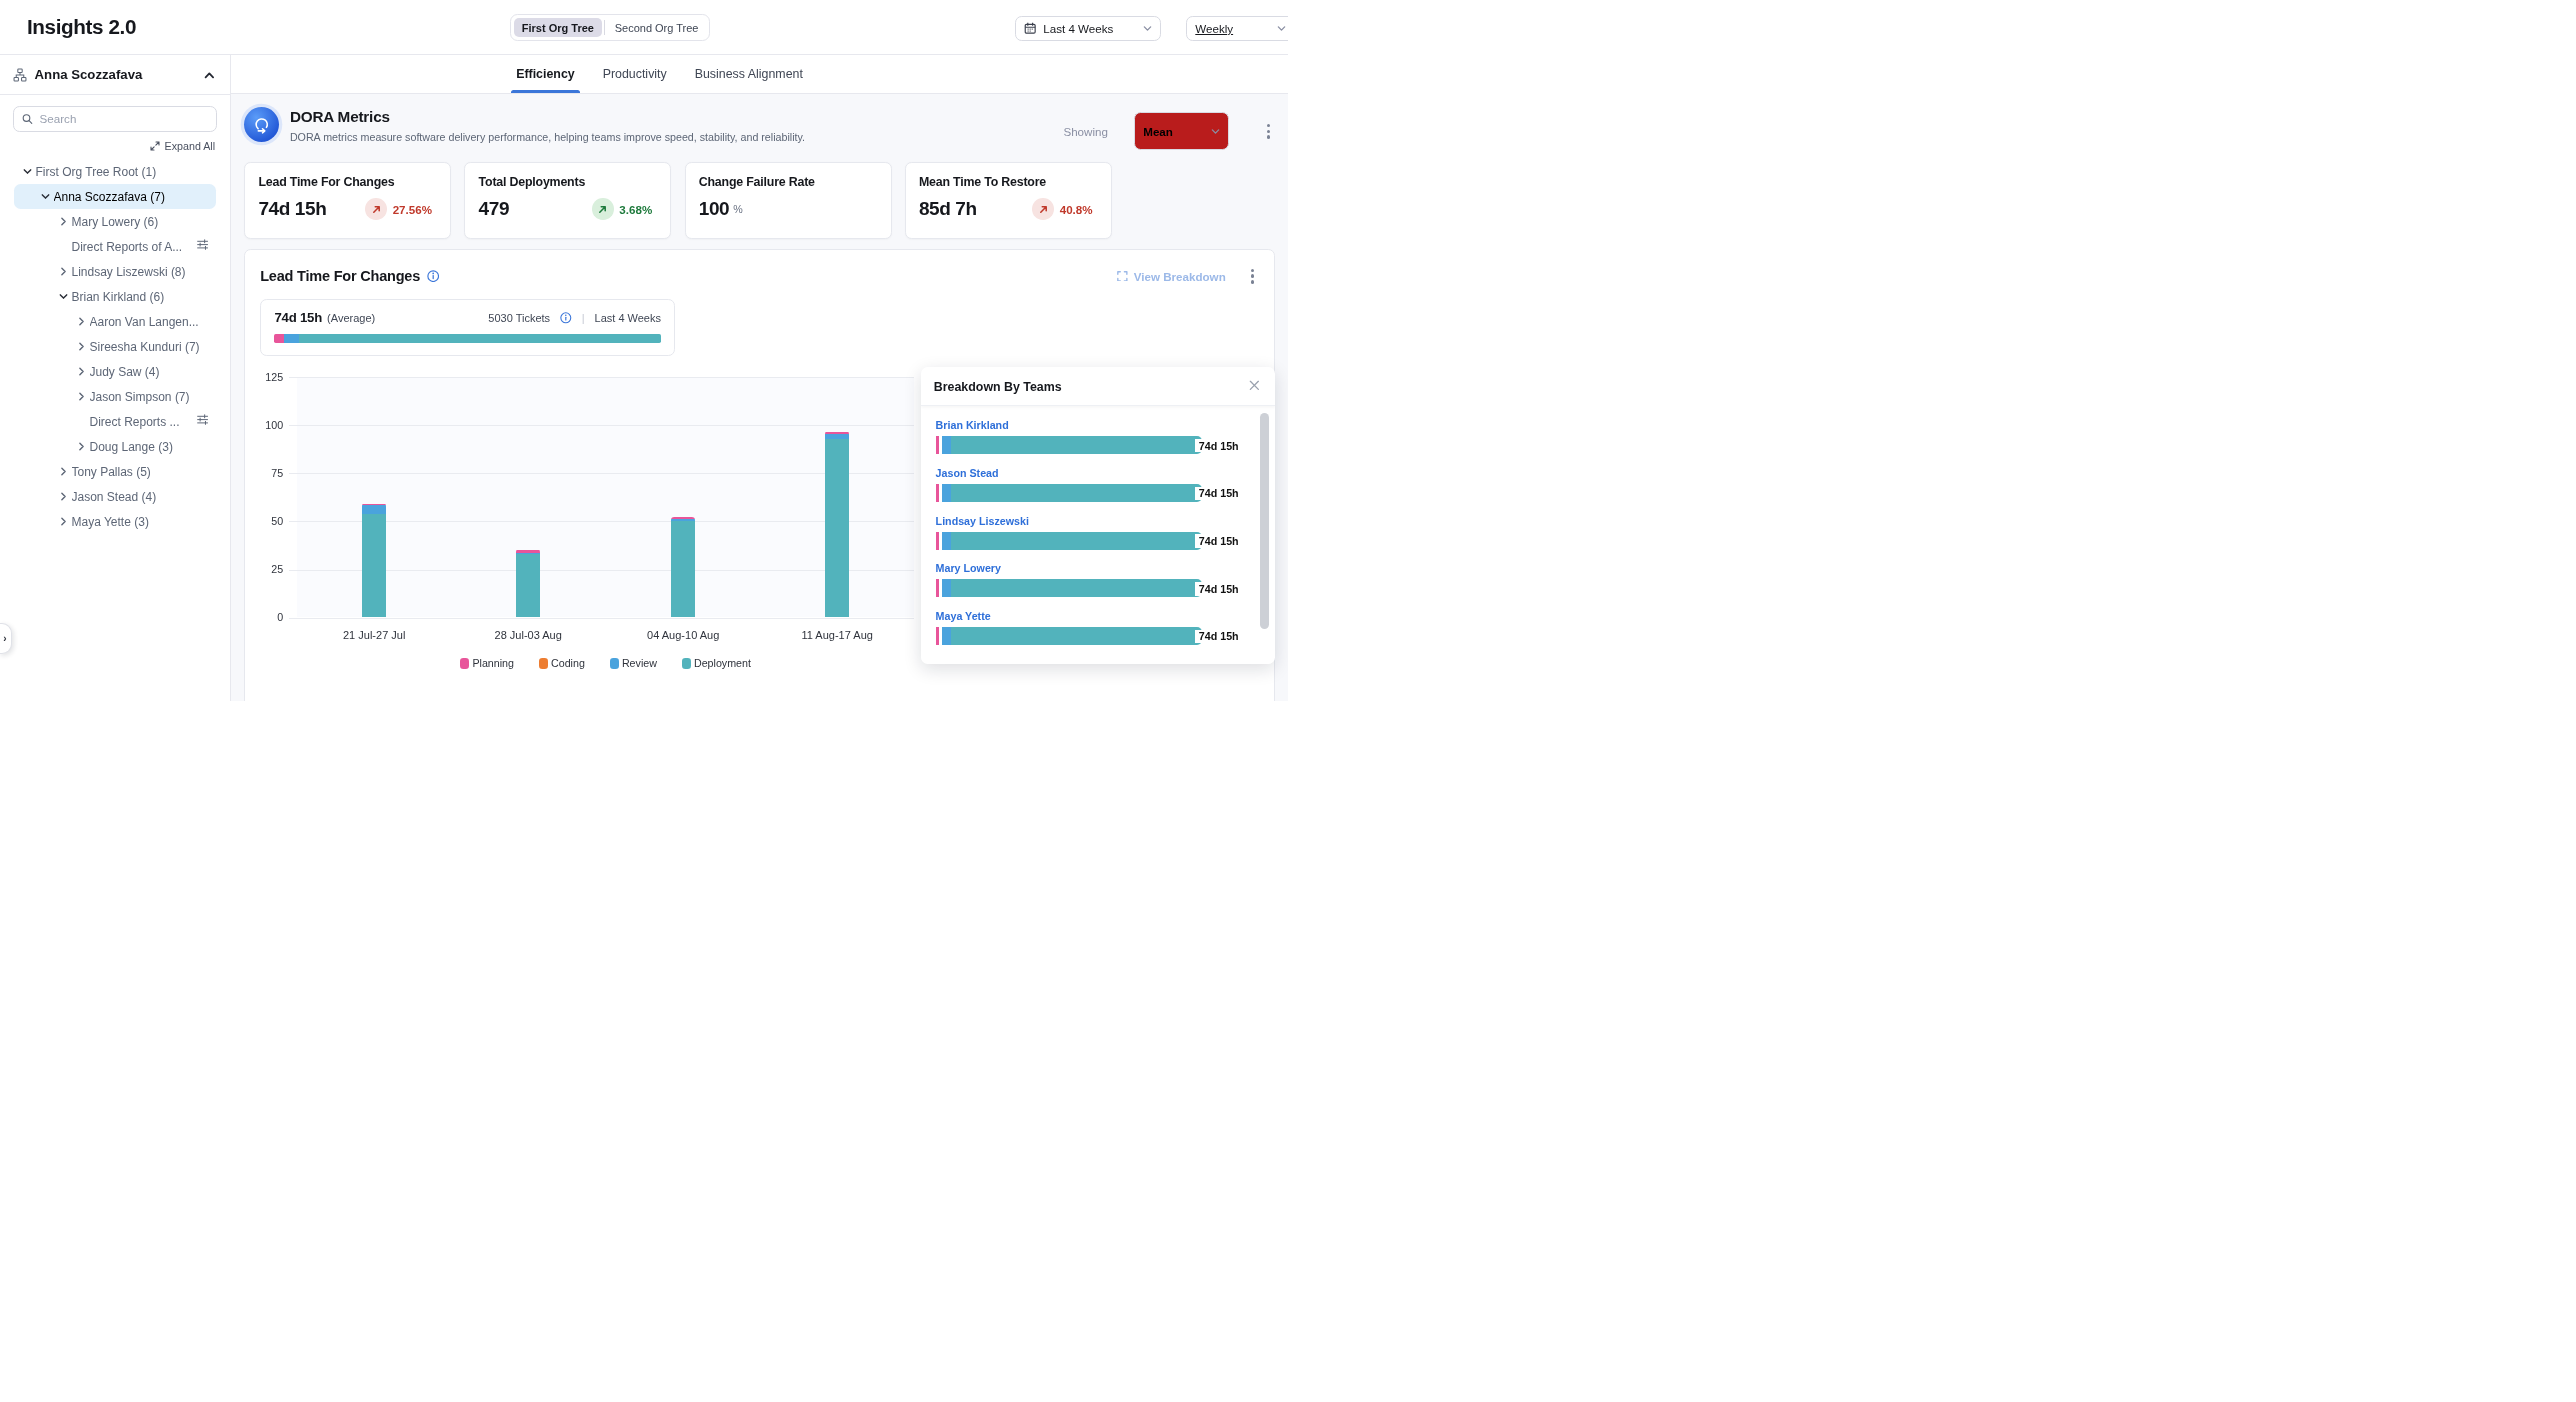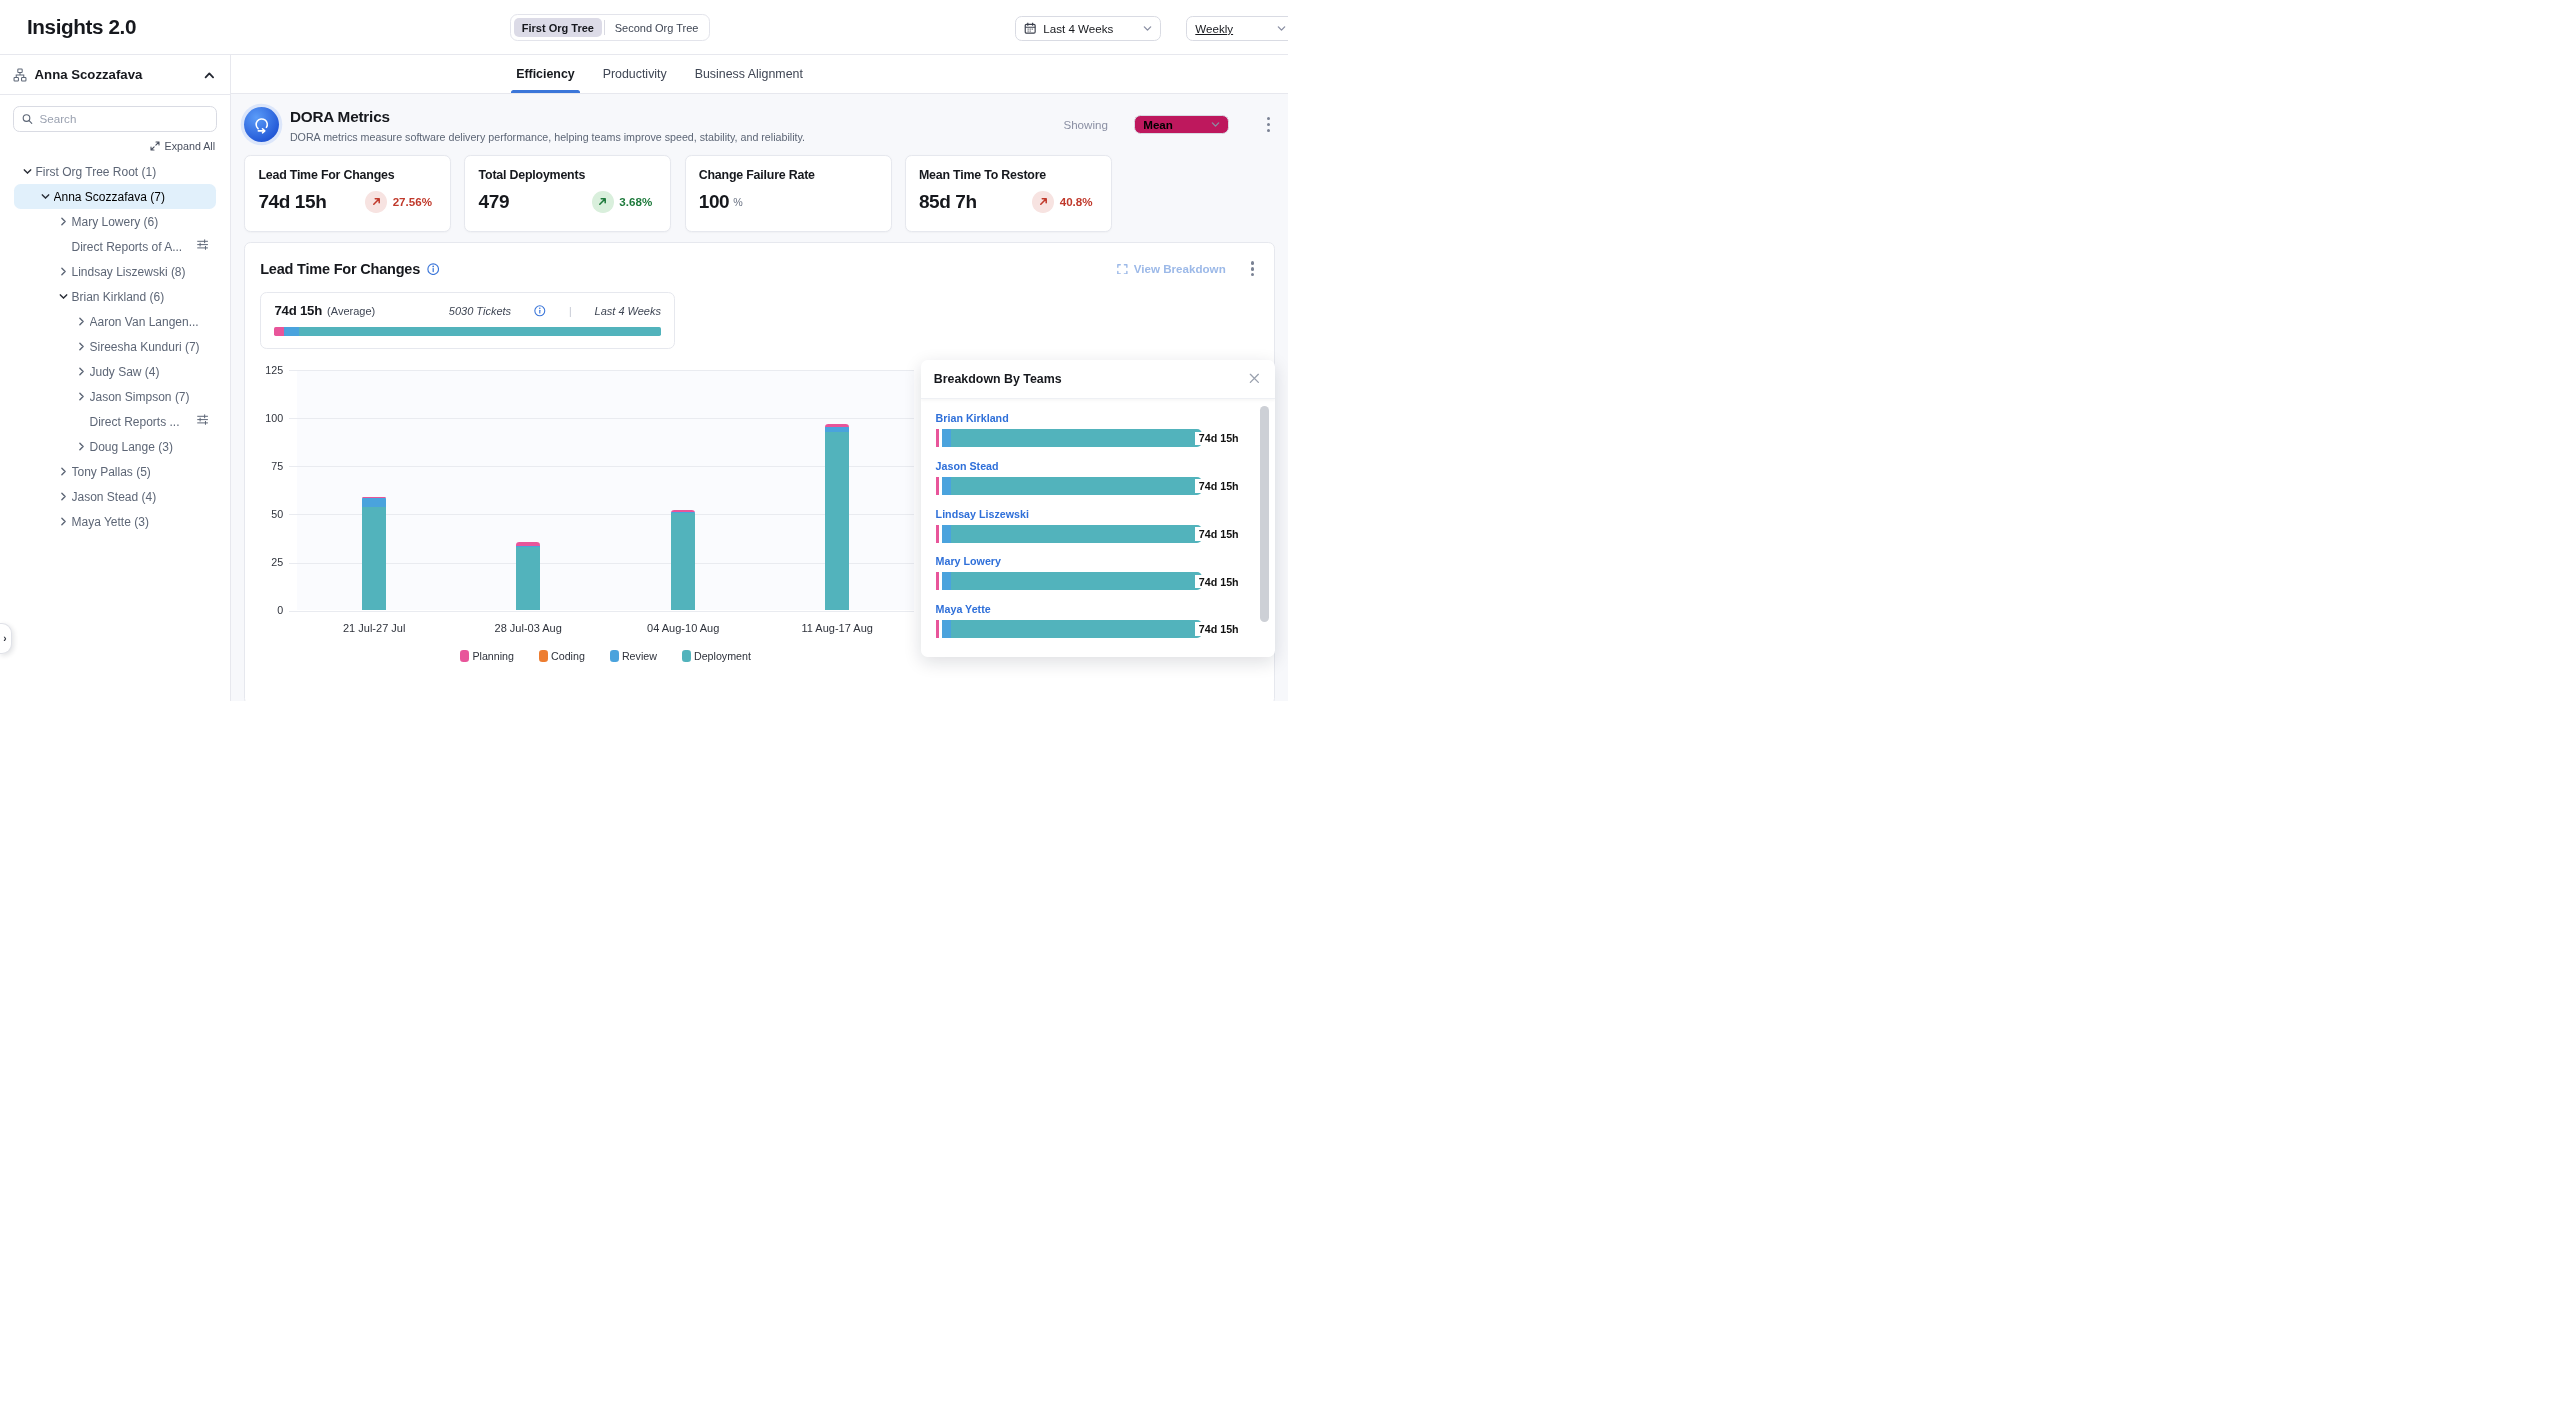--- a/index.html
+++ b/index.html
@@ -65,21 +65,21 @@
   
   .dora-head { display:flex; align-items:flex-start; }
   .dora-ico { width:35px; height:35px; border-radius:50%; flex:none; margin-right:10.7px;
     background:radial-gradient(circle at 35% 30%, #5b9cf8, #2257d6 75%);
     box-shadow:0 0 0 3.3px #dce6fa; display:flex; align-items:center; justify-content:center; }
   .dora-titles { flex:1; padding-top:0.8px; }
   .dora-title { font-size:15.3px; font-weight:700; letter-spacing:-0.2px; }
   .dora-sub { font-size:10.7px; color:#5d6676; margin-top:5px; }
   .showing { display:flex; align-items:center; gap:26px; padding-top:5px; }
   .showing .sh-label { font-size:11.6px; color:#8a8fa3; }
-  .mean-select { width:95px; height:19px; border:0.8px solid #d9dbe3; border-radius:6.6px; background:#be185d;
+  .mean-select { width:95px; height:38px; border:0.8px solid #d9dbe3; border-radius:6.6px; background:#b91c1c;
     display:flex; align-items:center; justify-content:space-between; padding:0 8.3px; font:inherit;
     font-size:11.6px; font-weight:700; cursor:pointer; }
   .kebab { display:flex; flex-direction:column; gap:2.5px; padding:5px 5px; margin-left:6.6px;
     background:none; border:none; cursor:pointer; }
   .kebab i { width:3.3px; height:3.3px; border-radius:50%; background:#7a8294; }
 
   
   .cards { display:flex; gap:13.2px; margin-top:11.6px; }
   .mcard { width:207px; height:77px; background:#fff; border:0.8px solid #e6e8ee; border-radius:6.6px;
     padding:12.4px 13.2px; box-shadow:0 0.8px 1.7px rgba(20,25,40,.03); }
@@ -99,21 +99,21 @@
   .lead-card { position:relative; margin-top:10.7px; height:463px; background:#fff;
     border:0.8px solid #e6e8ee; border-radius:6.6px; padding:13.2px 15px; }
   .lead-head { display:flex; align-items:center; }
   .lead-title { font-size:14.5px; font-weight:700; letter-spacing:-0.2px; display:flex; align-items:center; gap:6.6px; }
   .lead-actions { margin-left:auto; display:flex; align-items:center; gap:13.2px; }
   .view-breakdown { display:flex; align-items:center; gap:5.8px; border:none; background:none; font:inherit;
     font-size:11.6px; font-weight:700; color:#9cb9e8; cursor:pointer; }
   .summary { margin-top:10.7px; width:415px; border:0.8px solid #e6e8ee; border-radius:6.6px; padding:10px 13.2px 11.6px; }
   .summary .srow { display:flex; align-items:center; font-size:11px; color:#3f4654; }
   .summary .sval { font-size:13.2px; font-weight:800; color:#16181d; margin-right:5px; letter-spacing:-0.2px; }
-  .summary .sright { margin-left:auto; display:flex; align-items:flex-end; gap:23px;font-style:italic; }
+  .summary .sright { margin-left:auto; display:flex; align-items:flex-end; gap:10px; }
   .summary .sep { color:#c5c9d4; }
   .sbar { display:flex; height:9px; margin-top:9px; border-radius:1.7px; overflow:hidden; }
   .sbar i { height:100%; }
 
   
   .gridline { position:absolute; height:0.8px; background:#e9ebf0; }
   .ytick { position:absolute; width:38px; text-align:right; font-size:10.7px; color:#2f333c; }
   .plotbg { position:absolute; background:#fafbfe; }
   .col { position:absolute; bottom:0; }
   .barwrap { position:absolute; left:50%; transform:translateX(-50%); bottom:0; width:24px;

